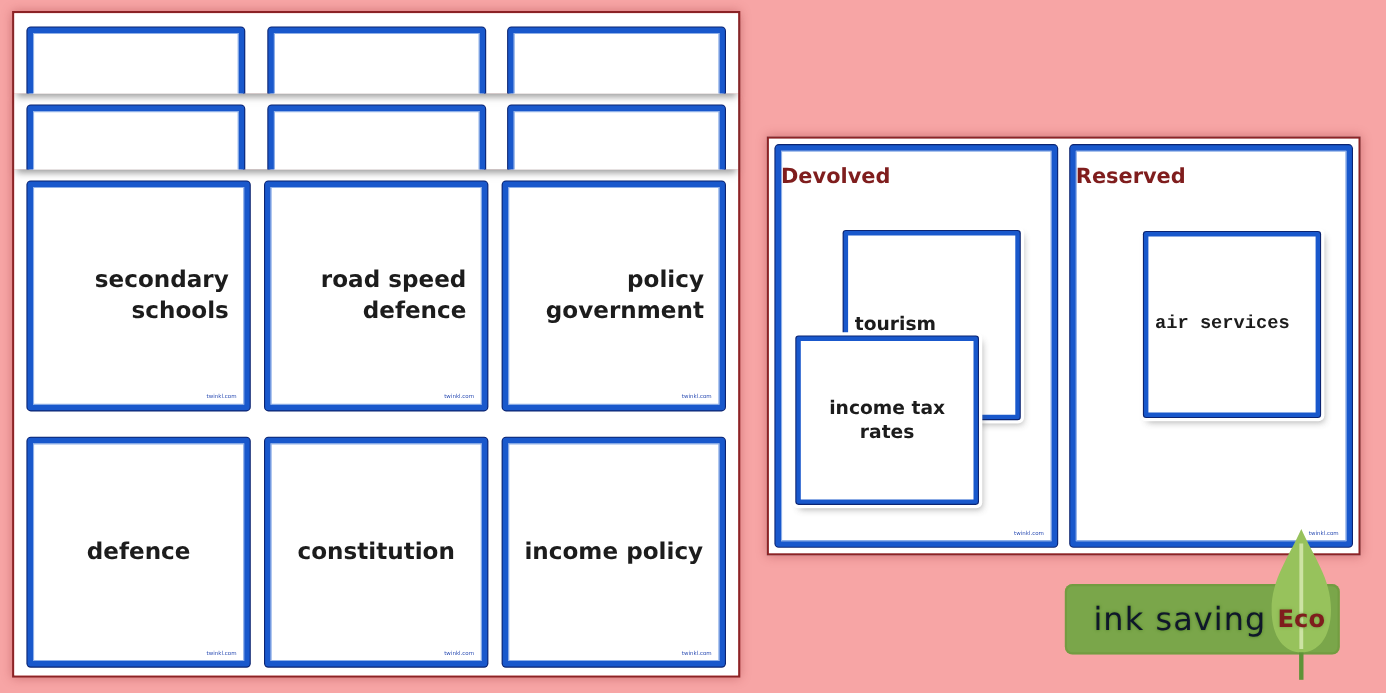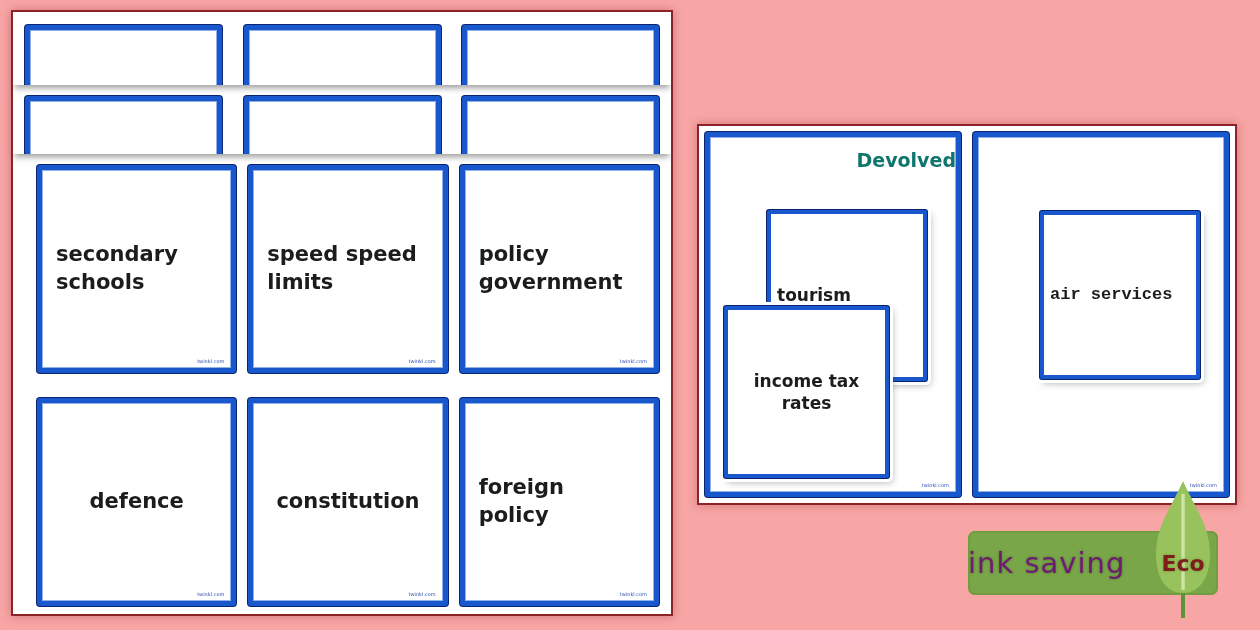--- a/index.html
+++ b/index.html
@@ -20,42 +20,42 @@
   .main-page { position:relative; z-index:1; background:#fff; height:460px; padding:11px 12px 0 12px; }
 
   
   .bcard { background:#fff; border:5px solid #1958cc; border-radius:3px;
            box-shadow:0 0 0 1px #0b2472, inset 0 0 0 1px #8fb0e8; }
   .blank-card { width:197px; height:85px; }
 
   .card-row { display:flex; justify-content:space-between; }
   .card-row + .card-row { margin-top:25px; }
   .flashcard { width:202px; height:208px; display:flex; align-items:center; justify-content:center;
-               text-align:left; position:relative;margin-left:12px; }
+               text-align:right; position:relative; }
   .flashcard .label { font-size:21px; font-weight:bold; color:#1c1c1c; line-height:1.32; padding:0 14px; }
 
   .wm { position:absolute; right:7px; bottom:4px; font-size:5px; line-height:5px; color:#2b4db3;
         letter-spacing:0; }
 
   
   .sorting-sheet { position:absolute; left:697px; top:124px; width:540px; height:381px;
                    padding:6px; display:flex; gap:12px; }
   .category-card { flex:1 1 0; position:relative; display:block; }
-  .category-title { text-align:right; margin-top:12px; font-size:19px; font-weight:bold; color:#0f766e; }
+  .category-title { text-align:left; margin-top:12px; font-size:19px; font-weight:bold; color:#7f1d1d; }
 
   .small-card { position:absolute; display:flex; align-items:center; justify-content:flex-start; text-align:center;
                 background:#fff; border:4px solid #1958cc; border-radius:2px;
                 box-shadow:0 0 0 1px #0b2472, 0 0 0 4px #ffffff, 3px 4px 7px rgba(60,60,60,.45); }
   .small-card .label { font-size:17px; font-weight:bold; color:#1c1c1c; line-height:1.3; padding:0 6px; }
 
   
   .eco-badge { position:absolute; left:968px; top:531px; width:250px; height:64px; border-radius:7px;
                background:#7aa64a; box-shadow:inset 0 0 0 2px rgba(110,150,60,.6); z-index:5;
                display:flex; align-items:center; }
-  .eco-badge .ink-label { font-size:29px; color:#701a75; letter-spacing:1px;
+  .eco-badge .ink-label { padding-left:26px; font-size:29px; color:#0f172a; letter-spacing:1px;
                text-shadow:0 0 3px #5d8a33, 0 0 2px #5d8a33; }
   .eco-leaf { position:absolute; left:1148px; top:478px; width:70px; height:142px; z-index:6; }
   .eco-word { position:absolute; left:1148px; top:531px; width:70px; height:64px; z-index:7;
               display:flex; align-items:center; justify-content:center;
               font-size:22px; font-weight:bold; color:#7f1d1d; text-shadow:0 0 3px #6d9c3f; }
 </style>
 </head>
 <body>
 
 <div class="stage">
@@ -74,59 +74,60 @@
       <div class="bcard blank-card"></div>
     </div>
 
     <div class="main-page">
       <div class="card-row">
         <div class="bcard flashcard">
           <span class="label">secondary schools</span>
           <span class="wm">twinkl.com</span>
         </div>
         <div class="bcard flashcard">
-          <span class="label">speed speed limits</span>
+          <span class="label">road speed defence</span>
           <span class="wm">twinkl.com</span>
         </div>
         <div class="bcard flashcard">
           <span class="label">policy government</span>
           <span class="wm">twinkl.com</span>
         </div>
       </div>
       <div class="card-row">
         <div class="bcard flashcard">
           <span class="label">defence</span>
           <span class="wm">twinkl.com</span>
         </div>
         <div class="bcard flashcard">
           <span class="label">constitution</span>
           <span class="wm">twinkl.com</span>
         </div>
         <div class="bcard flashcard">
-          <span class="label">foreign policy</span>
+          <span class="label">income policy</span>
           <span class="wm">twinkl.com</span>
         </div>
       </div>
     </div>
   </div>
 
   <div class="sheet sorting-sheet">
 
     <div class="bcard category-card">
       <div class="category-title">Devolved</div>
       <div class="small-card" style="left:57px; top:73px; width:160px; height:171px; z-index:1;">
         <span class="label">tourism</span>
       </div>
-      <div class="small-card" style="left:14px; top:169px; width:165px; height:172px; z-index:2;">
+      <div class="small-card" style="left:14px; top:169px; width:165px; height:152px; z-index:2;">
         <span class="label">income tax rates</span>
       </div>
       <span class="wm">twinkl.com</span>
     </div>
 
     <div class="bcard category-card">
+      <div class="category-title">Reserved</div>
       <div class="small-card" style="left:62px; top:74px; width:160px; height:168px; z-index:1;font-family:Liberation Mono, monospace;">
         <span class="label">air services</span>
       </div>
       <span class="wm">twinkl.com</span>
     </div>
   </div>
 
   <div class="eco-badge">
     <span class="ink-label">ink saving</span>
   </div>

